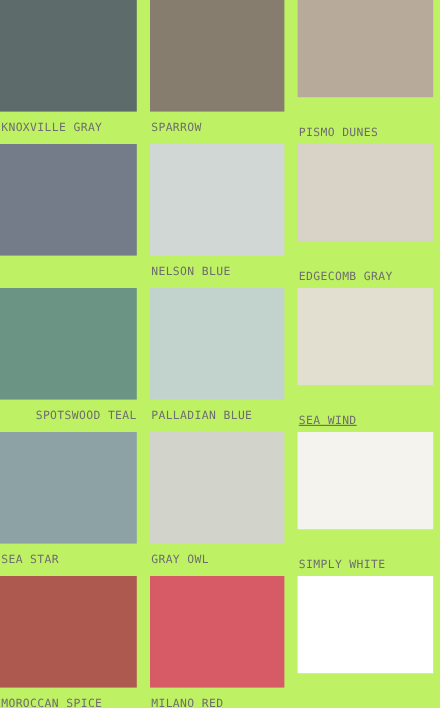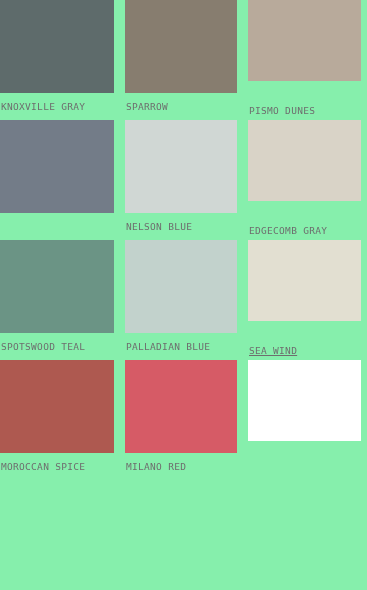--- a/index.html
+++ b/index.html
@@ -12,21 +12,21 @@
     height: 590px;
     background: #FFFFFF;
     font-family: "Liberation Sans", sans-serif;
     overflow: hidden;
   }
 
   #palette-board {
     position: relative;
     width: 367px;
     height: 590px;
-    background: #86efac;
+    background: #bef264;
   }
 
   .swatch-row {
     display: flex;
     width: 367px;
     height: 120px;
     align-items: flex-start;
   }
 
   .swatch-cell {
@@ -102,32 +102,46 @@
     </div>
     <div class="swatch-cell col-3">
       <span class="swatch-chip" style="background: rgb(217, 211, 199);"></span>
       <span class="swatch-label" style="color: rgb(110, 110, 110);">EDGECOMB GRAY</span>
     </div>
   </div>
 
   <div class="swatch-row">
     <div class="swatch-cell col-1">
       <span class="swatch-chip" style="background: rgb(107, 148, 133);"></span>
-      <span class="swatch-label" style="color: rgb(110, 110, 110);">SPOTSWOOD TEAL</span>
+      <span class="swatch-label" style="color: rgb(110, 110, 110); text-align: right;">SPOTSWOOD TEAL</span>
     </div>
     <div class="swatch-cell col-2">
       <span class="swatch-chip" style="background: rgb(194, 210, 204);"></span>
       <span class="swatch-label" style="color: rgb(110, 110, 110);">PALLADIAN BLUE</span>
     </div>
     <div class="swatch-cell col-3">
       <span class="swatch-chip" style="background: rgb(226, 223, 209);"></span>
       <span class="swatch-label" style="color: rgb(110, 110, 110); text-decoration: underline;">SEA WIND</span>
     </div>
   </div>
 
+  <div class="swatch-row">
+    <div class="swatch-cell col-1">
+      <span class="swatch-chip" style="background: rgb(140, 162, 164);"></span>
+      <span class="swatch-label" style="color: rgb(110, 110, 110);">SEA STAR</span>
+    </div>
+    <div class="swatch-cell col-2">
+      <span class="swatch-chip" style="background: rgb(210, 211, 202);"></span>
+      <span class="swatch-label" style="color: rgb(110, 110, 110);">GRAY OWL</span>
+    </div>
+    <div class="swatch-cell col-3">
+      <span class="swatch-chip" style="background: rgb(244, 243, 237);"></span>
+      <span class="swatch-label" style="color: rgb(110, 110, 110);">SIMPLY WHITE</span>
+    </div>
+  </div>
 
   <div class="swatch-row">
     <div class="swatch-cell col-1">
       <span class="swatch-chip" style="background: rgb(174, 89, 80);"></span>
       <span class="swatch-label" style="color: rgb(110, 110, 110);">MOROCCAN SPICE</span>
     </div>
     <div class="swatch-cell col-2">
       <span class="swatch-chip" style="background: rgb(214, 91, 102);"></span>
       <span class="swatch-label" style="color: rgb(110, 110, 110);">MILANO RED</span>
     </div>

